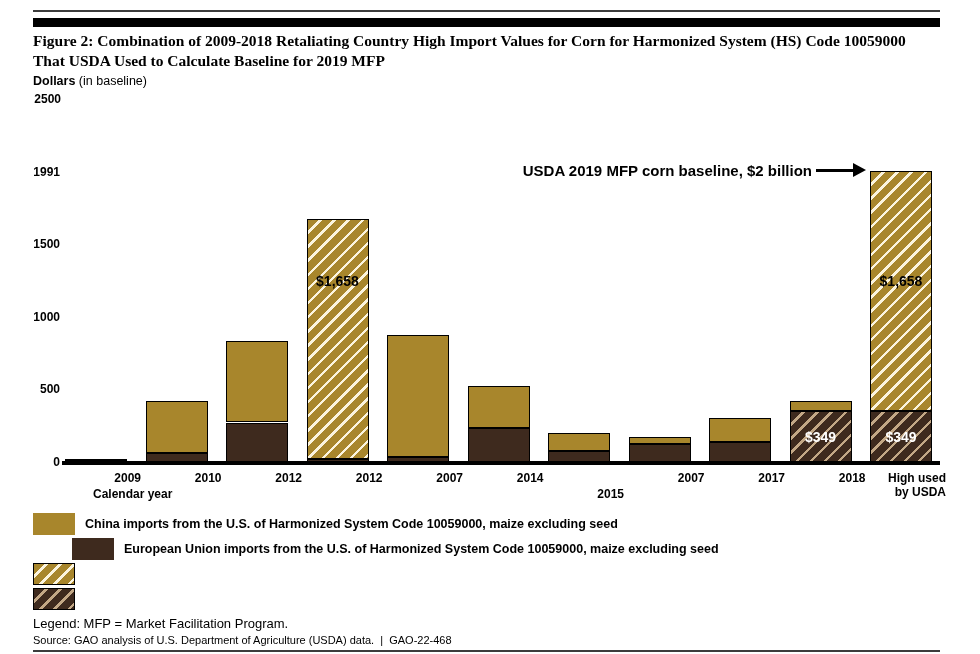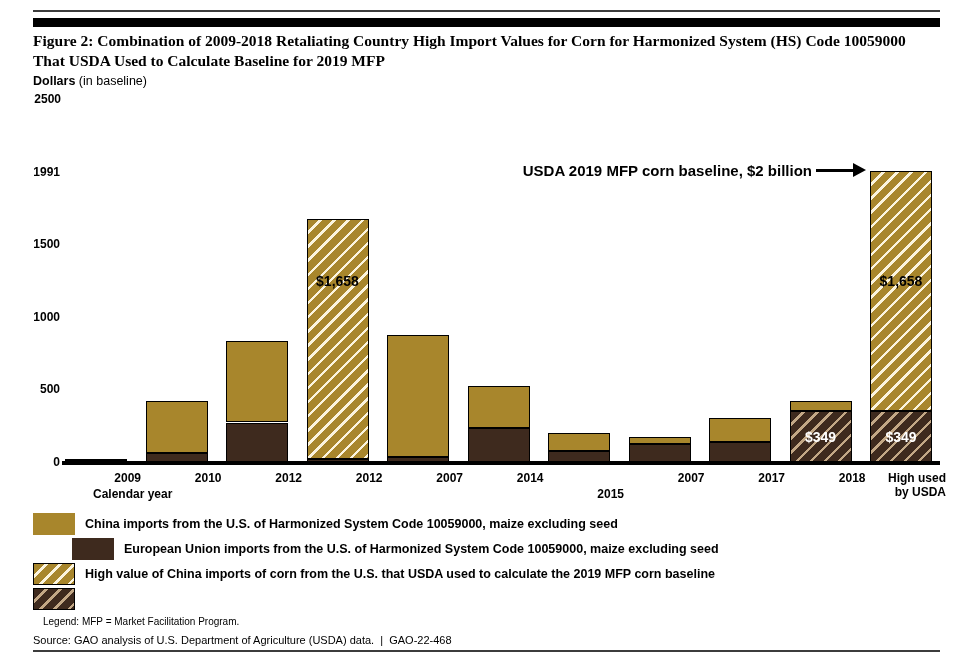--- a/index.html
+++ b/index.html
@@ -21,21 +21,21 @@
   .seg-label{font-size:14px;font-weight:bold;text-align:center;}
   .xlabel{font-size:12px;font-weight:bold;text-align:right;line-height:14px;}
   .calendar-year{left:63px;top:487px;font-size:12px;font-weight:bold;margin-left:30px;}
   .annotation-text{text-align:right;font-size:15px;font-weight:bold;}
   .arrow-line{background:#000;height:3px;}
   .arrow-head{width:0;height:0;border-top:7px solid transparent;border-bottom:7px solid transparent;border-left:13px solid #000;}
   .legend-row{height:22px;font-weight:bold;}
   .legend-swatch{width:42px;height:22px;box-sizing:border-box;}
   .legend-swatch.hatched{border:1px solid #000;}
   .legend-text{font-size:12.5px;line-height:22px;white-space:nowrap;}
-  .footnote{left:33px;font-size:10px;margin-left:10px;}
+  .footnote{left:33px;font-size:13px;}
   .source-line{left:33px;font-size:11px;white-space:pre;}
 </style>
 </head>
 <body>
 
 <div class="abs rule-thin" style="top:10px;"></div>
 <div class="abs rule-thick"></div>
 
 <div class="abs fig-title">Figure 2: Combination of 2009-2018 Retaliating Country High Import Values for Corn for Harmonized System (HS) Code 10059000 That USDA Used to Calculate Baseline for 2019 MFP</div>
 
@@ -121,21 +121,20 @@
     <div class="abs legend-row" style="left: 0px; top: 0px; width: 920px;">
       <div class="abs legend-swatch seg-china" style="left: 0px; top: 0px;"></div>
       <div class="abs legend-text" style="left: 52px; top: 0px;">China imports from the U.S. of Harmonized System Code 10059000, maize excluding seed</div>
     </div>
     <div class="abs legend-row" style="left: 0px; top: 25px; width: 920px; margin-left: 39px;">
       <div class="abs legend-swatch seg-eu" style="left: 0px; top: 0px;"></div>
       <div class="abs legend-text" style="left: 52px; top: 0px;">European Union imports from the U.S. of Harmonized System Code 10059000, maize excluding seed</div>
     </div>
     <div class="abs legend-row" style="left: 0px; top: 50px; width: 920px;">
       <div class="abs legend-swatch seg-china-high hatched" style="left: 0px; top: 0px;"></div>
-      <div class="abs legend-text" style="left: 52px; top: 0px;">High value of China imports of corn from the U.S. that USDA used to calculate the 2019 MFP corn baseline</div>
     </div>
     <div class="abs legend-row" style="left: 0px; top: 75px; width: 920px;">
       <div class="abs legend-swatch seg-eu-high hatched" style="left: 0px; top: 0px;"></div>
     </div>
   </div>
 
 <div class="abs footnote" style="top:616px;">Legend: MFP = Market Facilitation Program.</div>
 <div class="abs source-line" style="top:634px;">Source: GAO analysis of U.S. Department of Agriculture (USDA) data.  |  GAO-22-468</div>
 <div class="abs rule-thin" style="top:650px;"></div>
 

